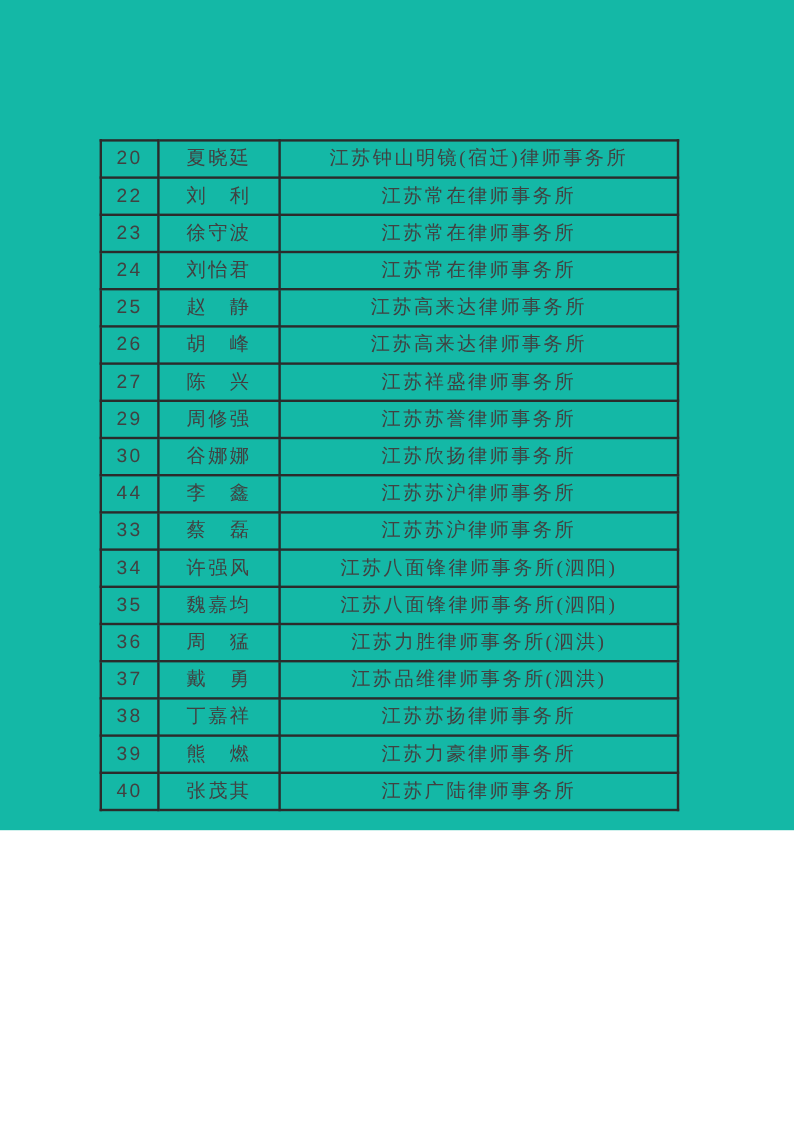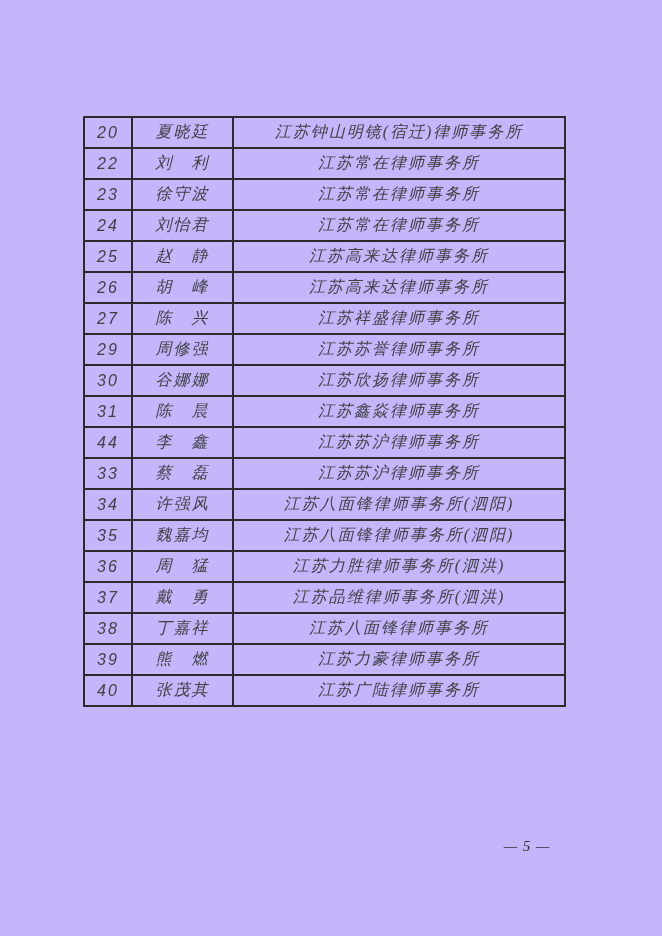--- a/index.html
+++ b/index.html
@@ -3,25 +3,24 @@
 <meta charset="utf-8">
 <style>
   html, body {
     margin: 0;
     padding: 0;
     background: #ffffff;
   }
   .page {
     position: relative;
     width: 662px;
-    height: 936px;
-    background: #c4b5fd;
+    height: 692px;
+    background: #14b8a6;
     overflow: hidden;
     font-family: "Liberation Serif", "DejaVu Serif", serif;
-    font-style: italic;
   }
   table.roster {
     position: absolute;
     left: 83px;
     top: 116px;
     width: 481px;
     border-collapse: collapse;
     table-layout: fixed;
   }
   table.roster td {
@@ -111,25 +110,20 @@
         <td class="c-no">29</td>
         <td class="c-name">周修强</td>
         <td class="c-firm">江苏苏誉律师事务所</td>
       </tr>
       <tr>
         <td class="c-no">30</td>
         <td class="c-name">谷娜娜</td>
         <td class="c-firm">江苏欣扬律师事务所</td>
       </tr>
       <tr>
-        <td class="c-no">31</td>
-        <td class="c-name">陈　晨</td>
-        <td class="c-firm">江苏鑫焱律师事务所</td>
-      </tr>
-      <tr>
         <td class="c-no">44</td>
         <td class="c-name">李　鑫</td>
         <td class="c-firm">江苏苏沪律师事务所</td>
       </tr>
       <tr>
         <td class="c-no">33</td>
         <td class="c-name">蔡　磊</td>
         <td class="c-firm">江苏苏沪律师事务所</td>
       </tr>
       <tr>
@@ -148,21 +142,21 @@
         <td class="c-firm">江苏力胜律师事务所(泗洪)</td>
       </tr>
       <tr>
         <td class="c-no">37</td>
         <td class="c-name">戴　勇</td>
         <td class="c-firm">江苏品维律师事务所(泗洪)</td>
       </tr>
       <tr>
         <td class="c-no">38</td>
         <td class="c-name">丁嘉祥</td>
-        <td class="c-firm">江苏八面锋律师事务所</td>
+        <td class="c-firm">江苏苏扬律师事务所</td>
       </tr>
       <tr>
         <td class="c-no">39</td>
         <td class="c-name">熊　燃</td>
         <td class="c-firm">江苏力豪律师事务所</td>
       </tr>
       <tr>
         <td class="c-no">40</td>
         <td class="c-name">张茂其</td>
         <td class="c-firm">江苏广陆律师事务所</td>

